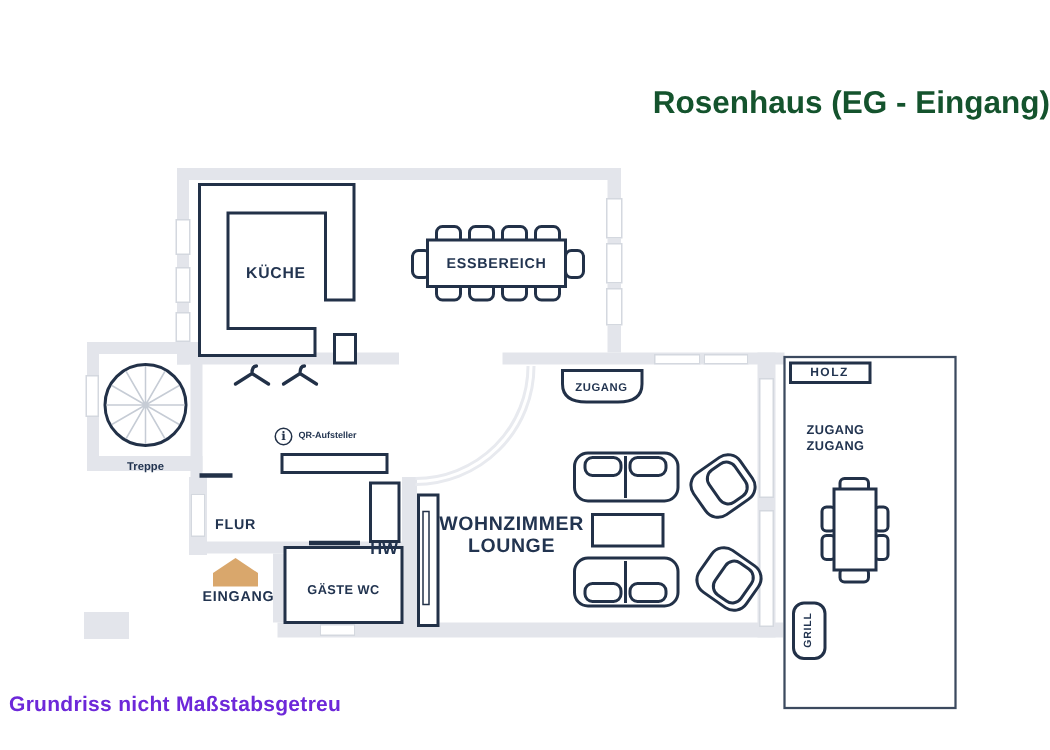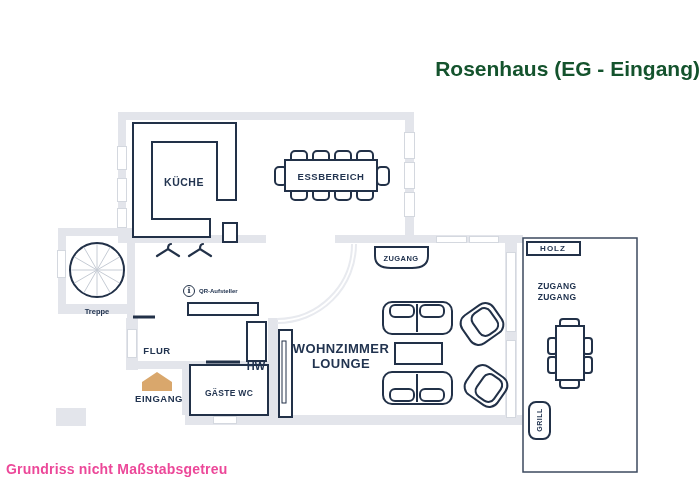--- a/index.html
+++ b/index.html
@@ -25,21 +25,21 @@
   .lbl-kamin{left:401px;top:258px;font-size:7.5px;letter-spacing:.4px;}
   .lbl-qr{left:199px;top:291px;font-size:6px;font-weight:600;transform:translate(0,-50%);}
   .lbl-holz{left:553px;top:248px;font-size:8px;letter-spacing:1px;}
   .lbl-garten{left:557px;top:292px;font-size:8.5px;text-align:center;line-height:11px;letter-spacing:.3px;}
   .lbl-grill{left:539px;top:420px;font-size:7px;letter-spacing:.5px;
              transform:translate(-50%,-50%) rotate(-90deg);}
   .info-badge{position:absolute;left:183px;top:285px;width:12px;height:12px;border:1.5px solid #223148;
               border-radius:50%;box-sizing:border-box;background:#fff;color:#223148;font-size:8px;
               font-weight:700;text-align:center;line-height:9px;z-index:6;font-family:"DejaVu Serif",serif;}
   .footer{position:absolute;left:6px;top:461px;font-size:14px;font-weight:700;
-          color:#ec4899;letter-spacing:.2px;}
+          color:#6d28d9;letter-spacing:.2px;}
 </style>
 </head>
 <body>
 
 <div class="canvas">
 
   <div class="subtitle">Rosenhaus (EG - Eingang)</div>
 
   <div>
     <div class="wall" style="left:118px;top:112px;width:296px;height:8px;"></div>

